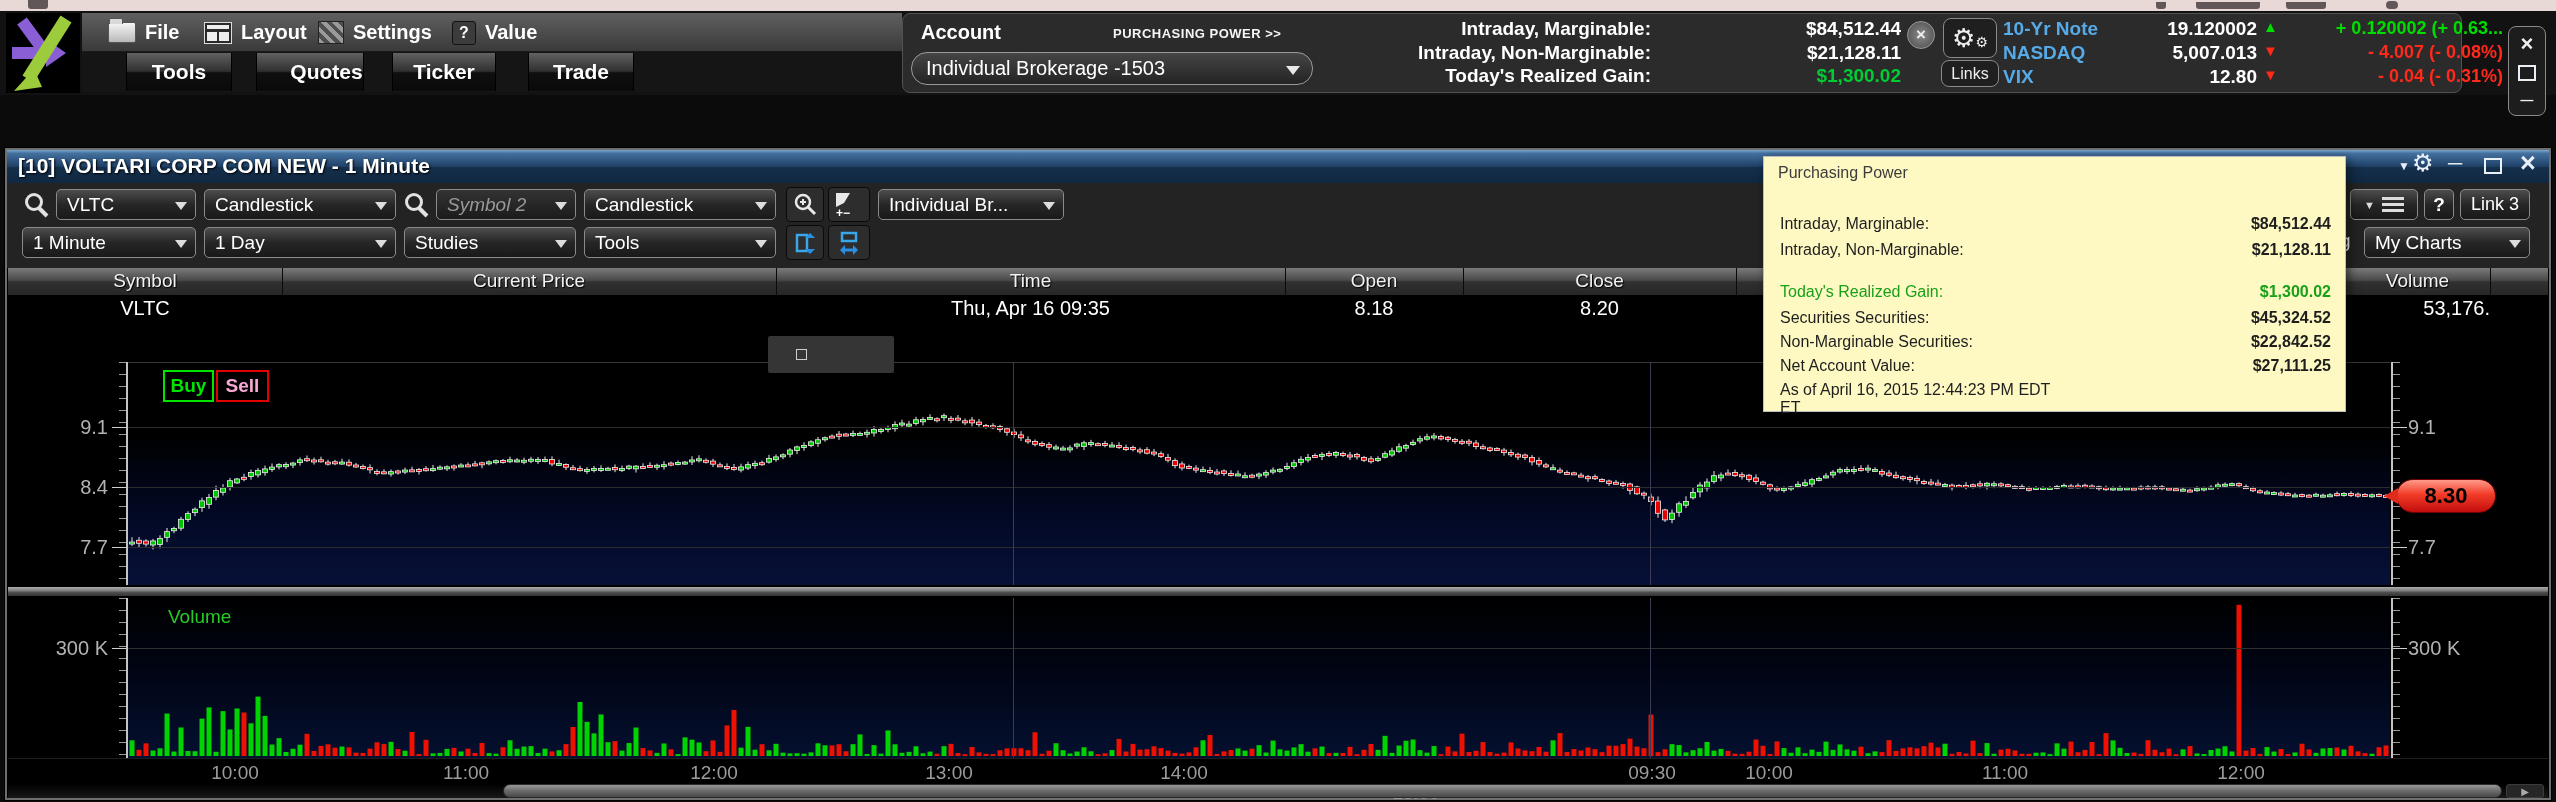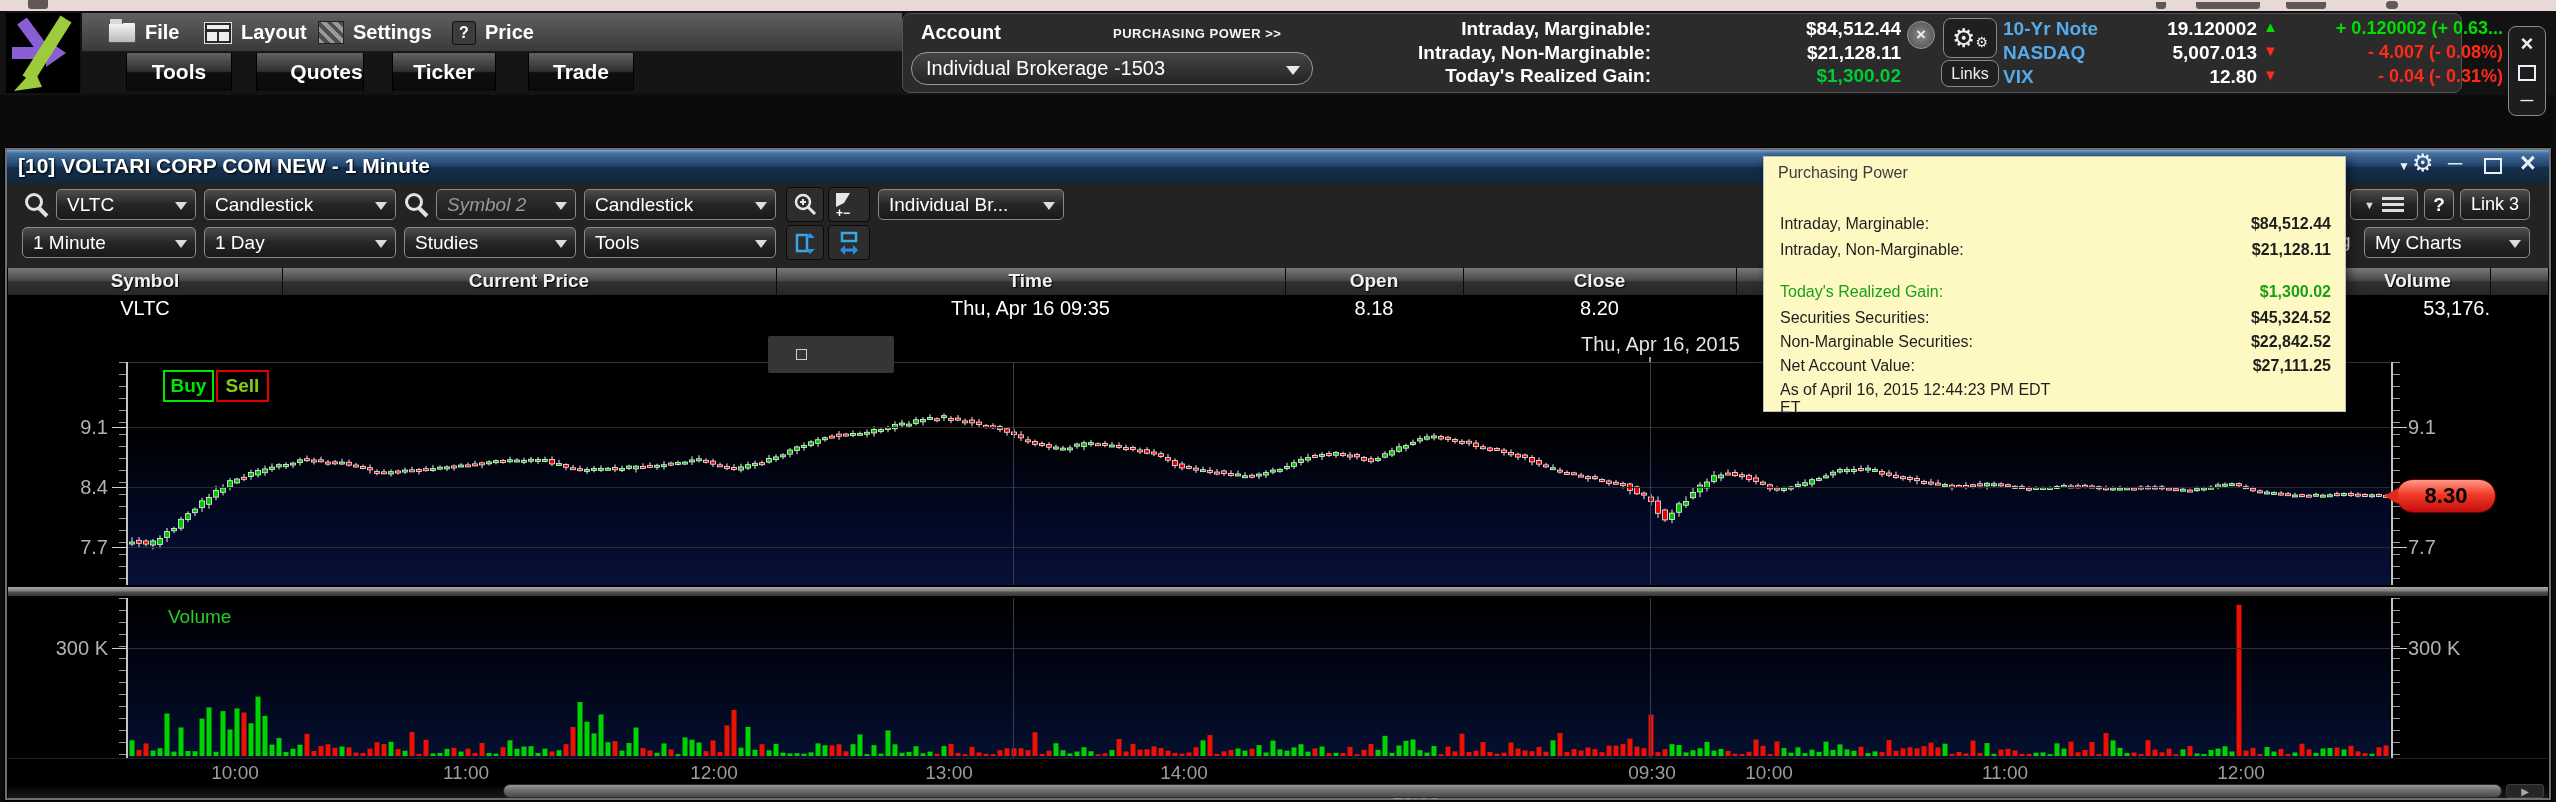--- a/index.html
+++ b/index.html
@@ -41,21 +41,21 @@
   .combo{position:absolute;height:31px;border:1px solid #8a8a8a;border-radius:5px;
          background:linear-gradient(#4d4d4d,#262626 50%,#191919);color:#fff;font-size:19px;
          display:flex;align-items:center;padding:0 26px 0 10px;box-sizing:border-box;white-space:nowrap;overflow:hidden;}
   .combo::after{content:"";position:absolute;right:8px;top:12px;border:6px solid transparent;border-top:8px solid #ddd;border-bottom:none;}
   .placeholder{font-style:italic;color:#999;}
   .toolbtn{position:absolute;height:35px;background:#2d2d2d;border:1px solid #0a0a0a;border-radius:4px;
            display:flex;align-items:center;justify-content:center;box-sizing:border-box;}
   
   .tblheader{left:8px;top:268px;width:2540px;height:27px;
              background:linear-gradient(#7a7a7a,#4a4a4a 45%,#303030 52%,#272727);}
-  .thcell{position:absolute;top:2px;height:23px;font-size:19px;color:#f2f2f2;text-align:center;text-shadow:1px 1px 1px #000;font-weight:bold;}
+  .thcell{position:absolute;top:2px;height:23px;font-size:19px;color:#f2f2f2;text-align:center;text-shadow:1px 1px 1px #000;}
   .tdiv{position:absolute;top:0;width:1px;height:27px;background:#0a0a0a;}
   .tblrow{left:8px;top:295px;width:2540px;height:26px;background:#000;}
   .tdcell{position:absolute;top:2px;height:22px;font-size:20px;color:#fff;text-align:center;}
   .neg{color:#ff1717;}
   
   .popup{left:1763px;top:156px;width:583px;height:256px;background:#fef9c3;border:1px solid #bdbdbd;
          box-shadow:3px 4px 10px rgba(0,0,0,.55);z-index:50;color:#222;}
   .poptitle{position:absolute;left:14px;top:7px;font-size:16px;color:#3c3c3c;}
   .poplabel{position:absolute;left:16px;font-size:16px;color:#1e1e1e;}
   .popvalue{position:absolute;right:14px;font-size:16px;font-weight:bold;color:#1e1e1e;text-align:right;}
@@ -71,21 +71,21 @@
            background:linear-gradient(180deg,#000 0%,#010514 45%,#041030 100%);}
   .gridline{position:absolute;left:0;width:2262px;height:1px;background:#2c2c2c;}
   .vline{position:absolute;top:0;width:1px;background:#3a3a52;}
   .rulerline{background:#c4c4c4;}
   .ticks{background:repeating-linear-gradient(180deg,#9a9a9a 0 1px,transparent 1px 12px);}
   .majortick{background:#cfcfcf;height:1px;}
   .axislabel{font-size:20px;color:#b2b2b2;}
   .tradebtn{position:absolute;top:8px;height:28px;background:#000;font-weight:bold;font-size:19px;
             display:flex;align-items:center;justify-content:center;z-index:4;}
   .buybtn{left:35px;width:47px;border:2px solid #00e400;color:#00e400;}
-  .sellbtn{left:88px;width:49px;border:2px solid #e00000;color:#84cc16;text-align:center;}
+  .sellbtn{left:88px;width:49px;border:2px solid #e00000;color:#f9a8d4;text-align:center;}
   .vollabel{position:absolute;left:40px;top:8px;font-size:19px;color:#26cc26;z-index:4;}
   .pricetag{left:2396px;top:479px;width:100px;height:34px;border-radius:17px;z-index:6;
             background:linear-gradient(#ff9a8a,#f23c28 45%,#c20d0d);border:1px solid #6d0000;
             color:#000;font-weight:bold;font-size:22px;display:flex;align-items:center;justify-content:center;}
   .pricetag::before{content:"";position:absolute;left:-13px;top:8px;border:8px solid transparent;border-right:14px solid #df2b1b;border-left:none;}
   .splitter{left:8px;top:586px;width:2540px;height:11px;border-top:1px solid #000;border-bottom:1px solid #000;
             background:linear-gradient(#ababab,#808080 40%,#4c4c4c 62%,#343434);}
   .xaxis{left:8px;top:758px;width:2540px;height:26px;background:#000;border-top:1px solid #1e1e1e;}
   .xtick{position:absolute;top:3px;width:76px;text-align:center;font-size:19px;color:#9c9c9c;}
   .scrolltrack{left:8px;top:784px;width:2540px;height:14px;background:linear-gradient(#000,#181818);}
@@ -135,21 +135,21 @@
           <span style="position:absolute;left:14px;top:9px;width:10px;height:9px;background:#eee;"></span>
         </span>
       <span>Layout</span>
     </div>
     <div class="abs menuitem" style="left:236px;top:0;">
       <span style="display:inline-block;width:24px;height:21px;background:repeating-linear-gradient(45deg,#9a9a9a 0 4px,#4e4e4e 4px 8px);border:1px solid #222;"></span>
       <span>Settings</span>
     </div>
     <div class="abs menuitem" style="left:370px;top:0;">
       <span style="display:inline-block;width:22px;height:22px;background:#3c3c3c;border:1px solid #111;border-radius:3px;color:#fff;font-weight:bold;font-size:16px;text-align:center;line-height:22px;">?</span>
-      <span>Price</span>
+      <span>Value</span>
     </div>
   </div>
 
   <div class="abs btnrow">
     <div class="abs navbtn" style="left:44px;top:1px;width:106px;">Tools</div>
     <div class="abs navbtn" style="left:174px;top:1px;width:108px;padding-left:33px;">Quotes</div>
     <div class="abs navbtn" style="left:310px;top:1px;width:104px;">Ticker</div>
     <div class="abs navbtn" style="left:446px;top:1px;width:106px;">Trade</div>
   </div>
 
@@ -307,24 +307,20 @@
       <div class="tdiv" style="left:2482px;"></div>
   </div>
   <div class="abs tblrow">
     <div class="tdcell" style="left:0;width:274px;">VLTC</div>
     <div class="tdcell" style="left:768px;width:509px;">Thu, Apr 16  09:35</div>
     <div class="tdcell" style="left:1277px;width:178px;">8.18</div>
     <div class="tdcell" style="left:1455px;width:273px;">8.20</div>
     <div class="tdcell" style="left:2337px;width:145px;text-align:right;">53,176.</div>
   </div>
 
-  <div class="abs midstrip">
-    <div class="abs datelabel" style="left:1432px;top:12px;width:300px;">Thu, Apr 16, 2015</div>
-    <div class="abs" style="left:1641px;top:36px;width:2px;height:5px;background:#999;"></div>
-  </div>
   <div class="abs graybox">
       <span class="graysq"></span>
     </div>
 
   <div class="abs pricepane">
     <div class="gridline" style="top:0;background:#383838;"></div>
     <div class="gridline" style="top:65px;"></div>
     <div class="gridline" style="top:125px;"></div>
     <div class="gridline" style="top:185px;"></div>
     <svg id="price-svg" width="2262" height="223">

